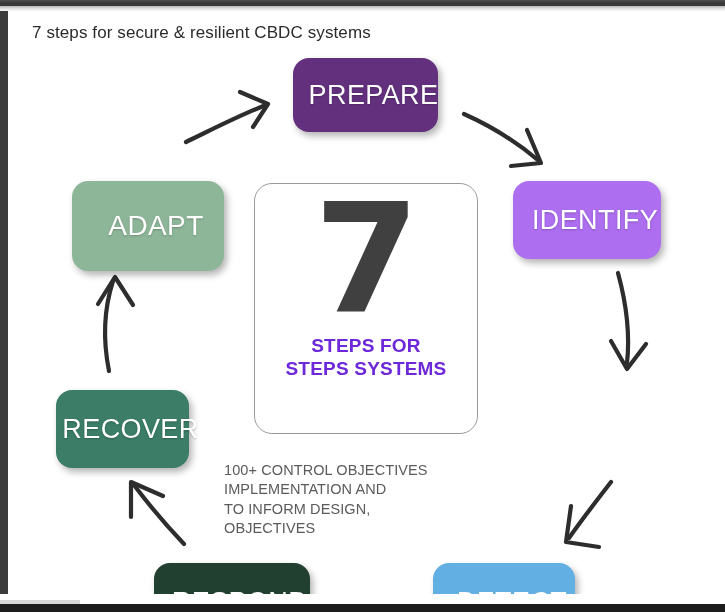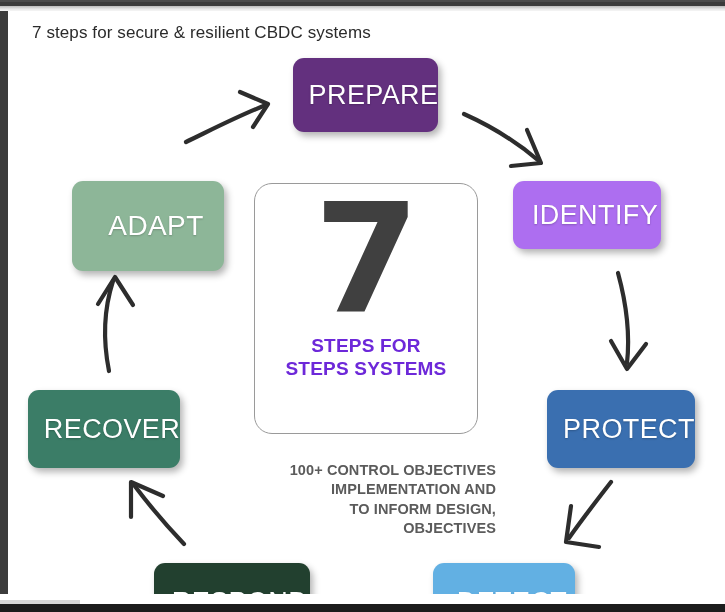--- a/index.html
+++ b/index.html
@@ -101,40 +101,40 @@
   }
   #arrow-layer {
     position: absolute;
     left: 0; top: 0;
     width: 717px; height: 583px;
     pointer-events: none;
   }
 
   .node {
     position: absolute;
-    border-radius: 11px;
+    border-radius: 16px;
     display: flex;
     align-items: center;
     justify-content: center;
     color: #ffffff;
     font-size: 27px;
     letter-spacing: 0.4px;
     box-shadow: 3px 4px 7px rgba(0,0,0,0.30);
     text-shadow: 0 1px 2px rgba(0,0,0,0.22);
     cursor: pointer;
     box-sizing: border-box;
     padding-left: 16px;
   }
 
   #node-prepare  { left: 285px; top: 47px;  width: 145px; height: 74px; background: #63307e; }
-  #node-identify { left: 505px; top: 170px; width: 148px; height: 68px; background: #ad6ef0; }
+  #node-identify { left: 505px; top: 170px; width: 148px; height: 78px; background: #ad6ef0; }
   #node-protect  { left: 539px; top: 379px; width: 148px; height: 78px; background: #3a6fb0; }
   #node-detect   { left: 425px; top: 552px; width: 142px; height: 78px; background: #62b0e3; }
   #node-respond  { left: 146px; top: 552px; width: 156px; height: 78px; background: #22402f; }
-  #node-recover  { left: 20px;  top: 379px; width: 152px; height: 78px; background: #3b7d67; text-align: right; }
+  #node-recover  { left: 48px;  top: 379px; width: 133px; height: 78px; background: #3b7d67; text-align: right; }
   #node-adapt    { left: 64px;  top: 170px; width: 152px; height: 90px; background: #8db698; font-size: 28px; }
 
   
   #center-card {
     position: absolute;
     left: 246px; top: 172px;
     width: 224px; height: 251px;
     background: #ffffff;
     border: 1px solid #9a9a9a;
     border-radius: 18px;
@@ -158,27 +158,27 @@
     color: #6d28d9;
     font-size: 19px;
     font-weight: bold;
     line-height: 1.22;
     letter-spacing: 0.2px;
   }
   #center-subtitle div { white-space: nowrap; }
 
   #center-caption {
     position: absolute;
-    left: 228px;
+    left: 216px;
     top: 450px;
     width: 260px;
-    text-align: right;
+    text-align: left;
     color: #5b5b5b;
     font-size: 14.5px;
-    font-weight: bold;
+    font-weight: normal;
     line-height: 1.33;
     letter-spacing: 0.1px;
   }
   #center-caption div { white-space: nowrap; }
 </style>
 </head>
 <body>
 
 <div id="window-root">
 
@@ -226,21 +226,20 @@
 
           <g>
             <path d="M101,360 C95,330 95,301 105,270"></path>
             <path d="M90,293 L107,266 L125,294"></path>
           </g>
         </g>
       </svg>
 
       <div class="node" id="node-prepare">PREPARE</div>
       <div class="node" id="node-identify">IDENTIFY</div>
-      <div class="node" id="node-protect">PROTECT</div>
       <div class="node" id="node-detect">DETECT</div>
       <div class="node" id="node-respond">RESPOND</div>
       <div class="node" id="node-recover">RECOVER</div>
       <div class="node" id="node-adapt">ADAPT</div>
 
       <div id="center-card">
         <div id="center-numeral">7</div>
         <div id="center-subtitle">
           <div>STEPS FOR</div>
           <div>STEPS SYSTEMS</div>

